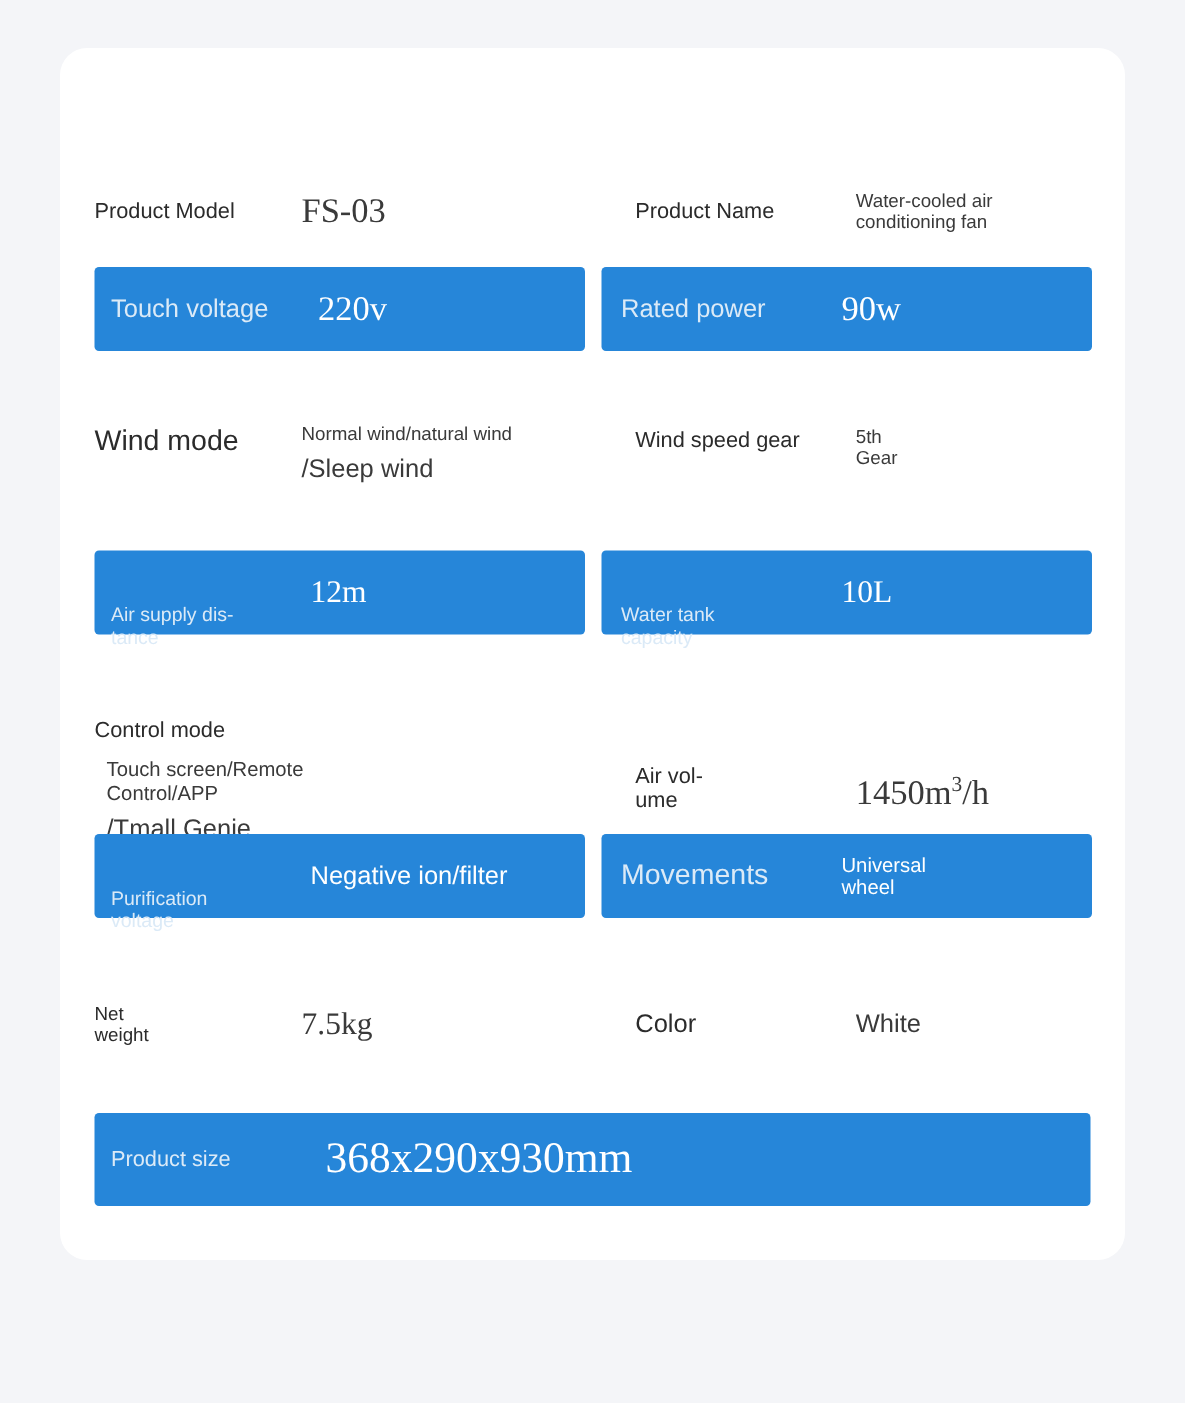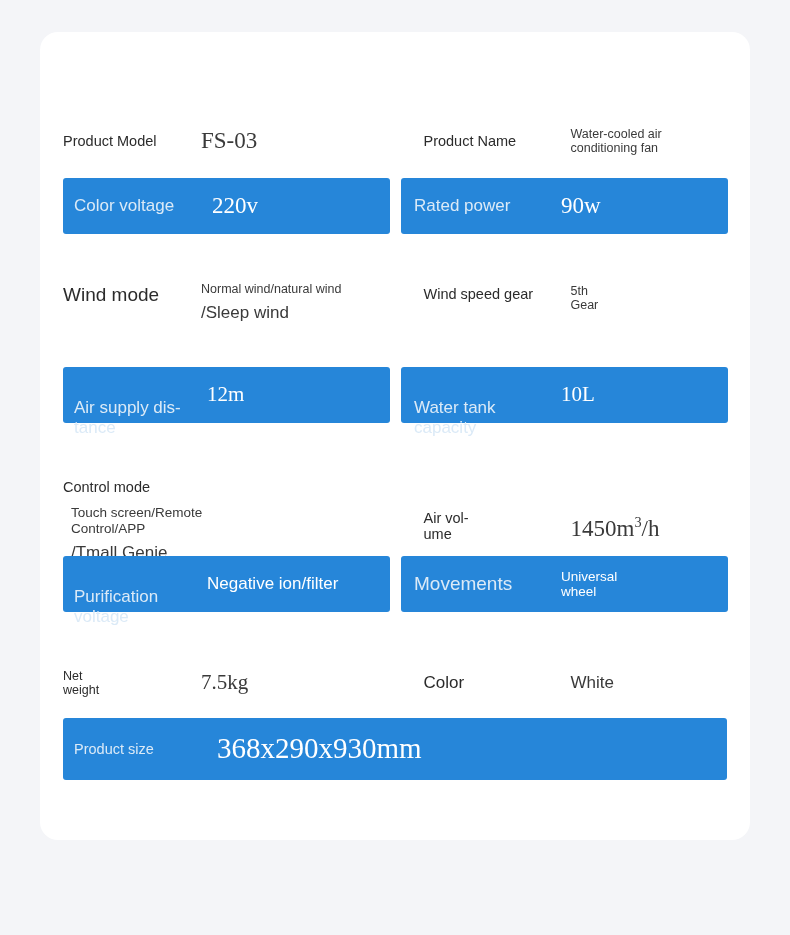--- a/index.html
+++ b/index.html
@@ -61,21 +61,21 @@
   
   .label {
     color: #2b2b2b;
     flex: none;
     line-height: 1.12;
     white-space: pre-line;
   }
   .bar .label { color: #dbeaf7; }
 
   .lbl-xs  { font-size: 12.5px; }
-  .lbl-sm  { font-size: 17px; margin-top: 45px; }
+  .lbl-sm  { font-size: 13px; margin-top: 45px; }
   .lbl-md  { font-size: 14.5px; }
   .lbl-lg  { font-size: 17px; }
   .lbl-xl  { font-size: 19px; }
 
   
   .value {
     color: #3a3a3a;
     flex: none;
     line-height: 1.14;
     white-space: pre-line;
@@ -117,21 +117,21 @@
     </div>
     <div class="cell right">
       <span class="label lbl-md" style="width:145px;">Product Name</span>
       <span class="value val-sans val-xs" style="margin-left:2px;">Water-cooled air
 conditioning fan</span>
     </div>
   </div>
 
   <div class="spec-row" style="top:146px; height:56px;">
     <div class="bar left cell" style="margin-left:23px;">
-      <span class="label lbl-lg" style="width:130px; margin-left:11px;">Color voltage</span>
+      <span class="label lbl-lg" style="width:130px; margin-left:11px;">Touch voltage</span>
       <span class="value val-serif val-xxl" style="margin-left:8px;">220v</span>
     </div>
     <div class="bar right cell" style="margin-left:11px;">
       <span class="label lbl-lg" style="width:145px; margin-left:13px;">Rated power</span>
       <span class="value val-serif val-xxl" style="margin-left:2px;">90w</span>
     </div>
   </div>
 
   <div class="spec-row plain" style="top:240px; height:80px;">
     <div class="cell left" style="align-items:flex-start;">
@@ -197,20 +197,20 @@
       <span class="label lbl-xs" style="width:130px;">Net
 weight</span>
       <span class="value val-serif val-xl" style="margin-left:8px;">7.5kg</span>
     </div>
     <div class="cell right">
       <span class="label lbl-lg" style="width:145px;">Color</span>
       <span class="value val-sans val-lg" style="margin-left:2px;">White</span>
     </div>
   </div>
 
-  <div class="spec-row" style="top:686px; height:62px;">
+  <div class="spec-row" style="top:710px; height:62px;">
     <div class="bar full cell" style="height:62px; margin-left:23px;">
       <span class="label lbl-md" style="width:125px; margin-left:11px;">Product size</span>
       <span class="value val-serif val-xxl" style="margin-left:18px; font-size:29px;">368x290x930mm</span>
     </div>
   </div>
 
 </div>
 
 </body></html>

